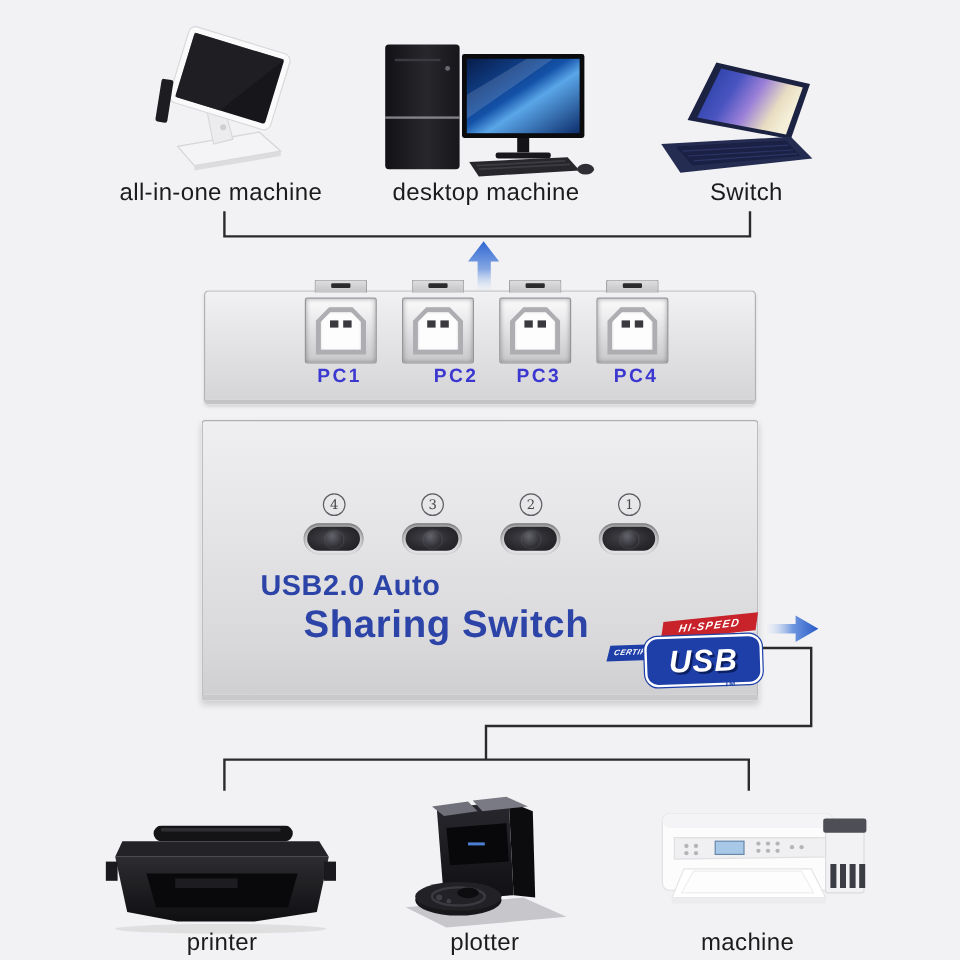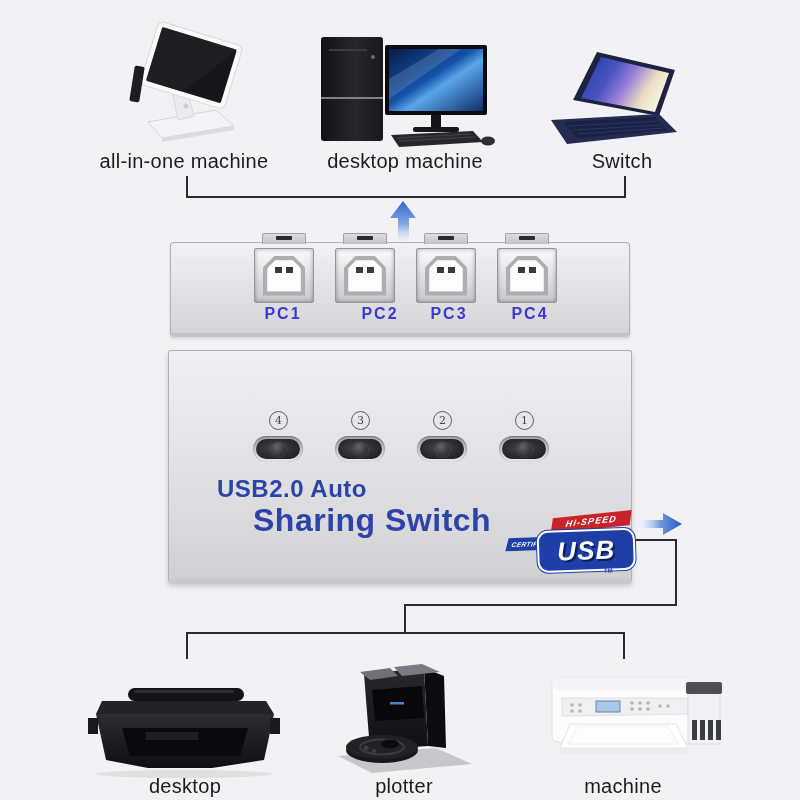--- a/index.html
+++ b/index.html
@@ -367,17 +367,17 @@
     <polygon points="40,54 130,54 140,72 30,72" fill="#fdfdfe" stroke="#eeeeef"></polygon>
     <polygon points="22,76 150,76 150,81 22,81" fill="#ececef"></polygon>
     <rect x="150" y="16" width="32" height="56" rx="2" fill="#f2f2f5" stroke="#dcdcdf"></rect>
     <rect x="148" y="10" width="36" height="12" rx="2" fill="#4e4e56"></rect>
     <rect x="154" y="48" width="5" height="20" fill="#3c3c44"></rect>
     <rect x="162" y="48" width="5" height="20" fill="#3c3c44"></rect>
     <rect x="170" y="48" width="5" height="20" fill="#3c3c44"></rect>
     <rect x="178" y="48" width="5" height="20" fill="#3c3c44"></rect>
   </svg>
 
-  <div class="device-label" style="left:185px;top:775px">desktop</div>
+  <div class="device-label" style="left:185px;top:775px">printer</div>
   <div class="device-label" style="left:404px;top:775px">plotter</div>
   <div class="device-label" style="left:623px;top:775px">machine</div>
 
 </div>
 
 </body></html>

